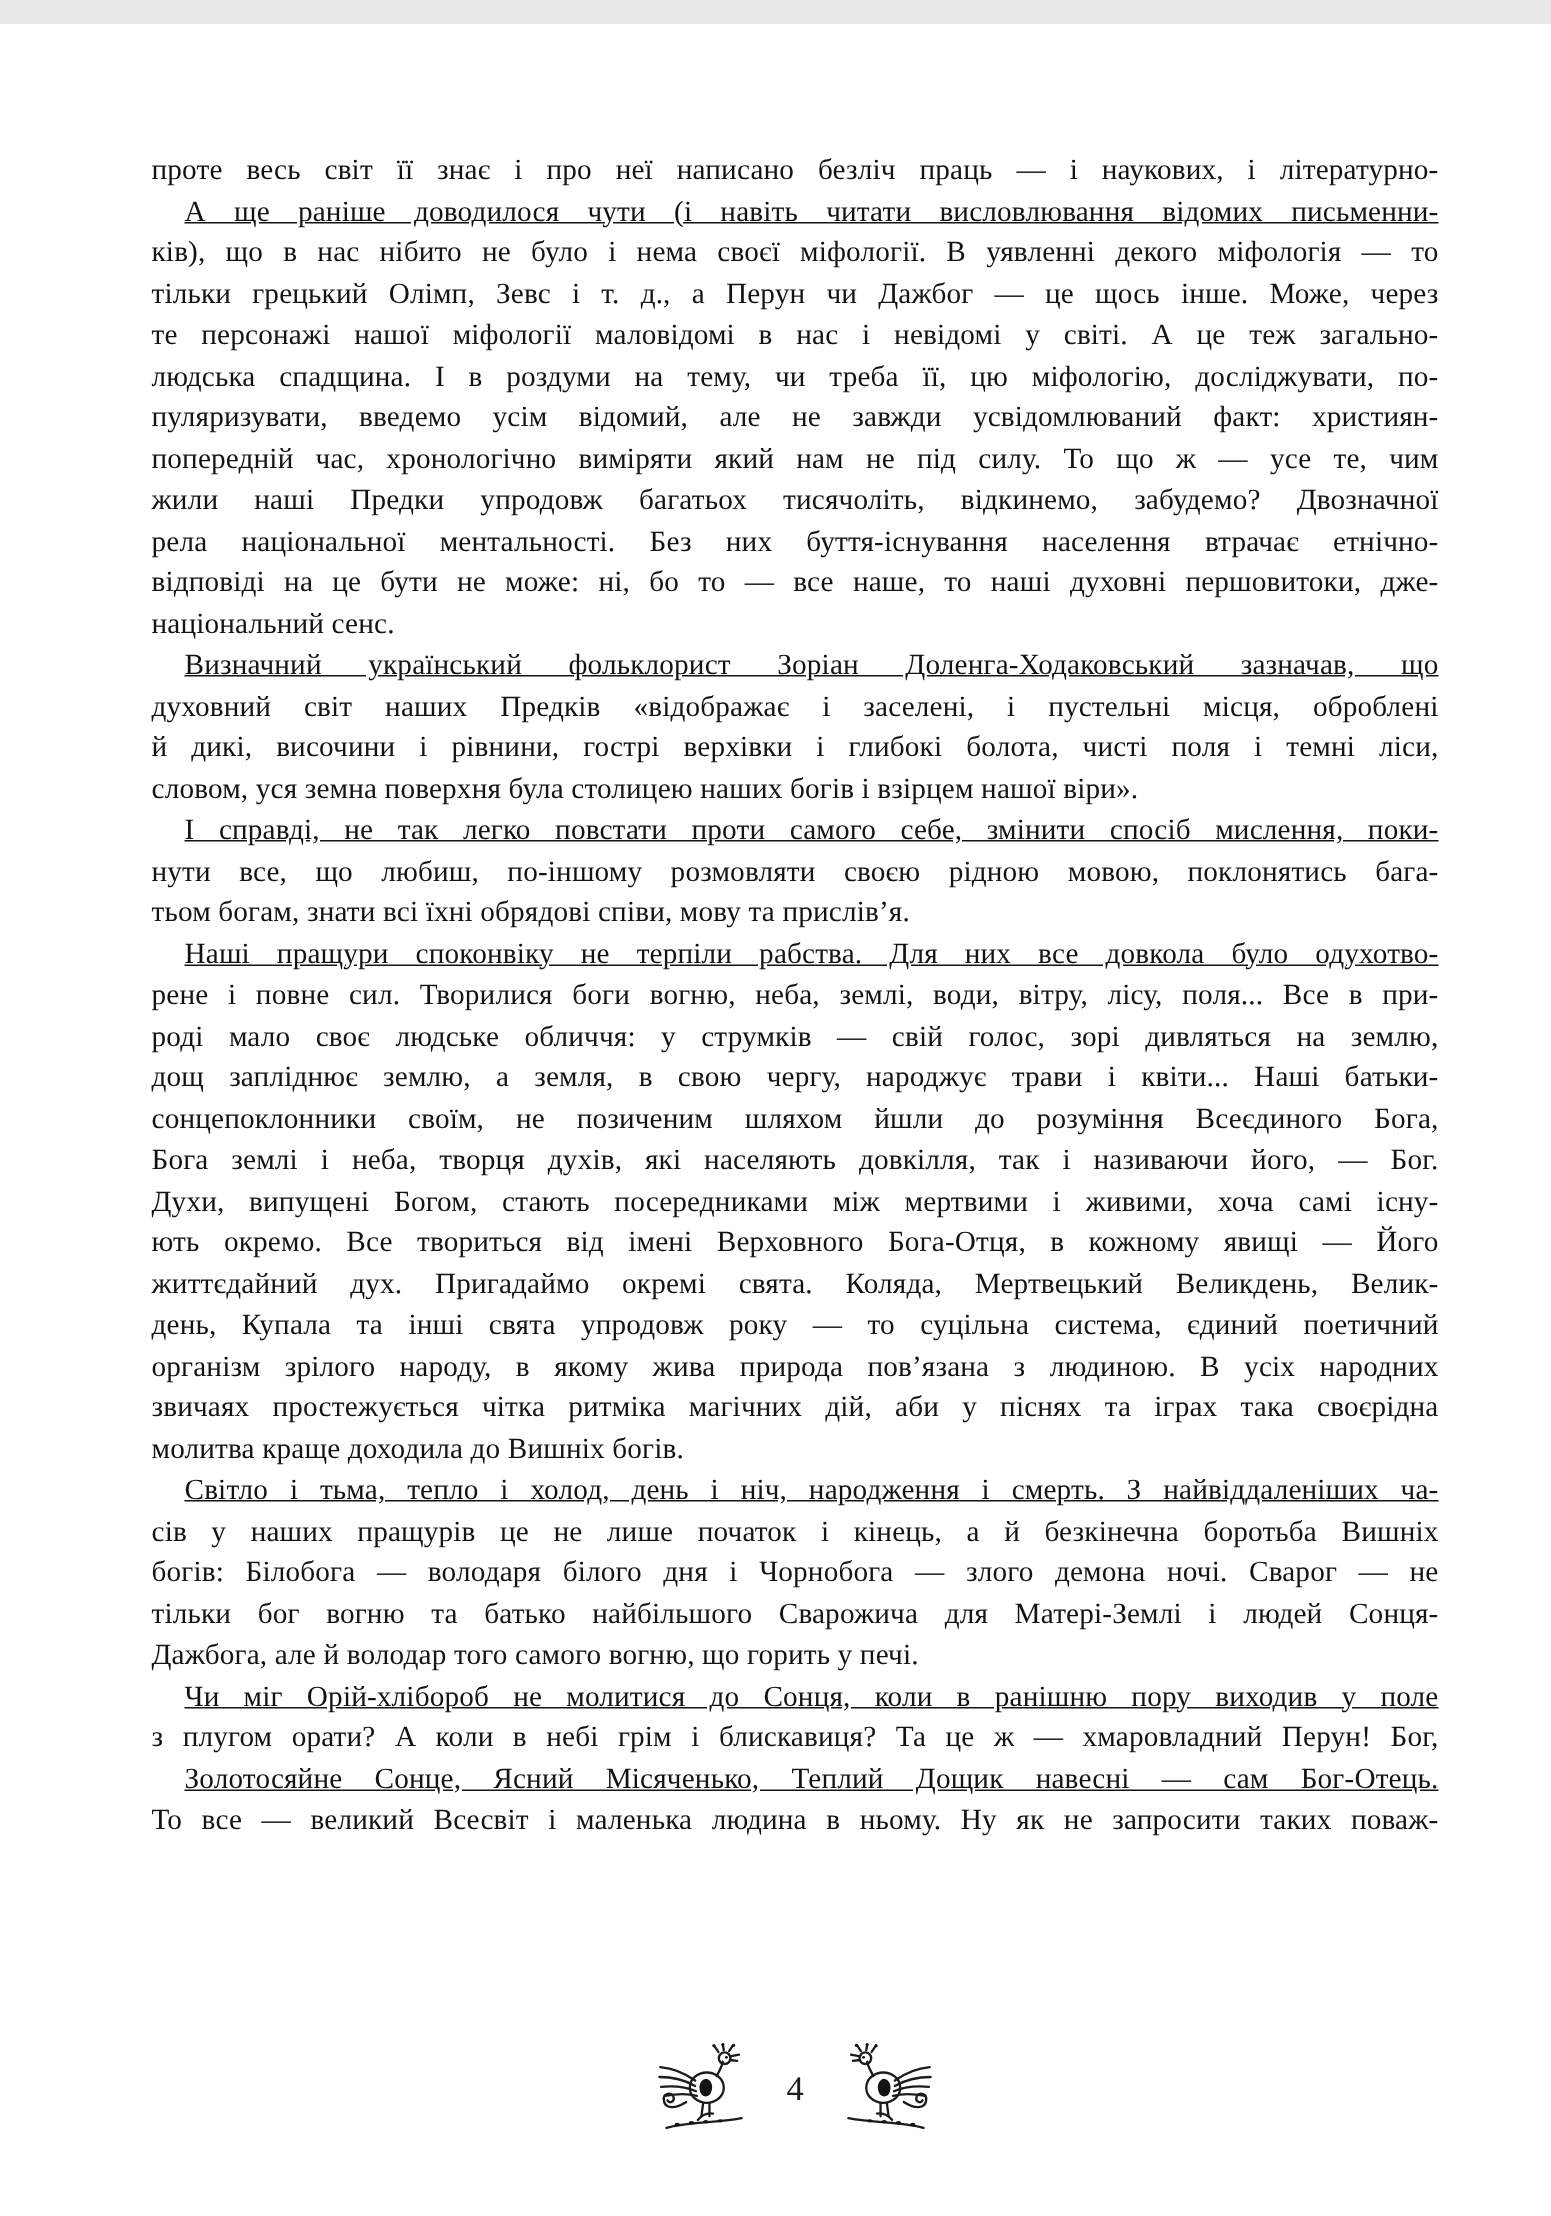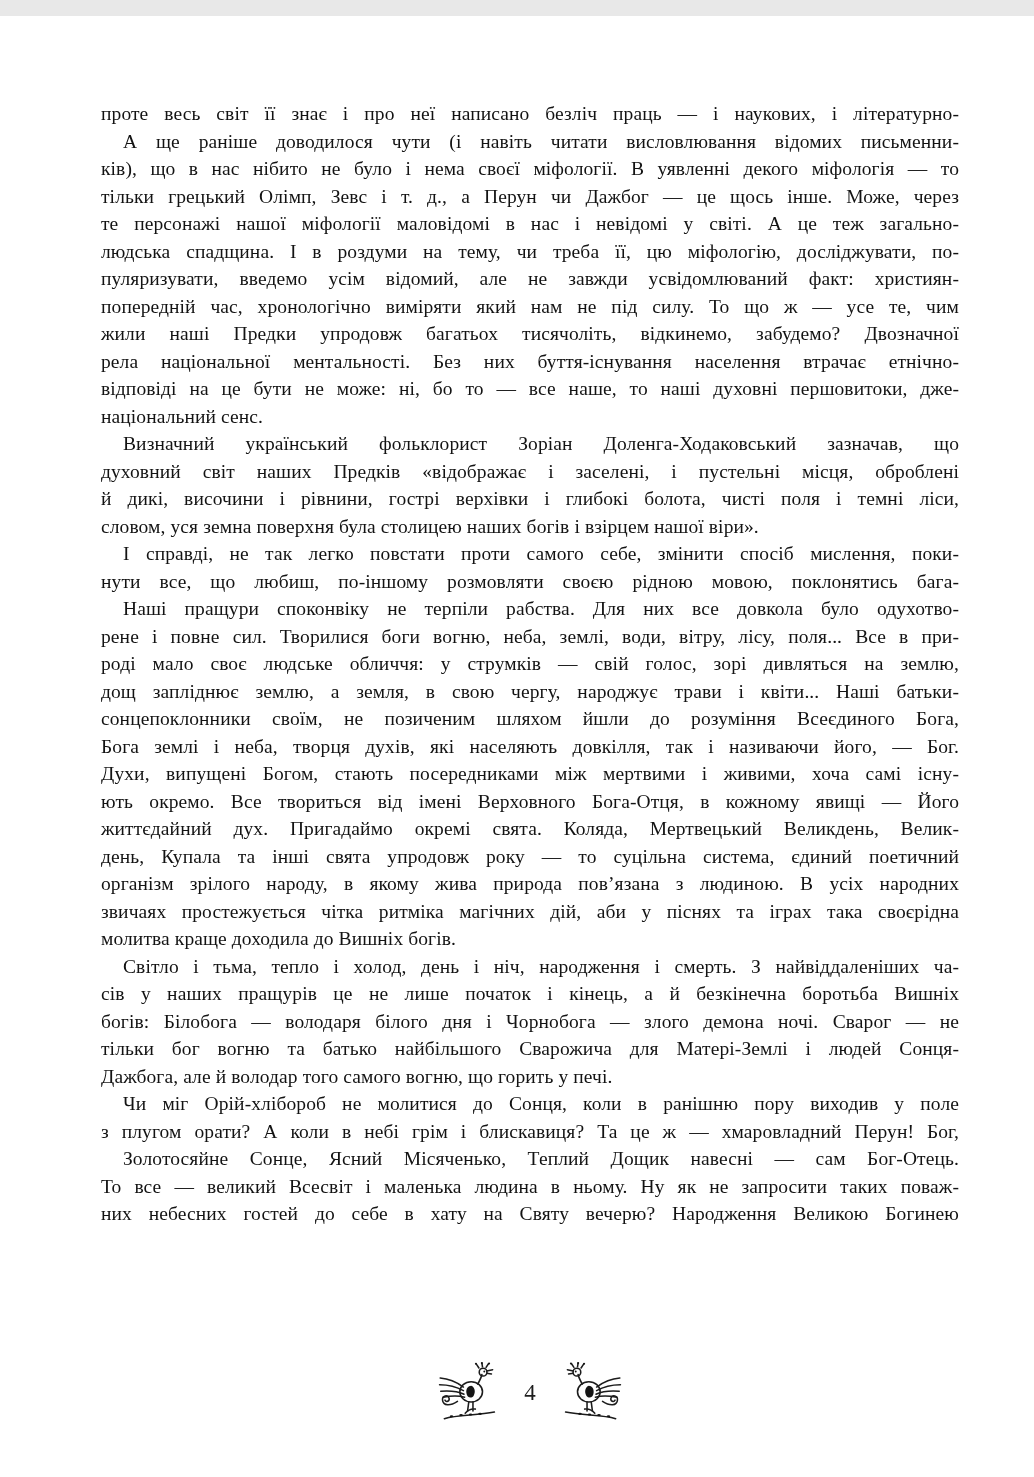--- a/index.html
+++ b/index.html
@@ -33,20 +33,21 @@
     text-align: justify;
     text-align-last: justify;
     white-space: normal;
     letter-spacing: 0.1px;
   }
   .line.flush {
     text-align-last: left;
   }
   .line.indent {
     text-indent: 22px;
+    text-decoration: underline;
   }
   .footer {
     position: absolute;
     top: 1346px;
     left: 101px;
     width: 858px;
     display: flex;
     justify-content: center;
     align-items: center;
     gap: 27px;
@@ -93,20 +94,21 @@
       </div>
       <div class="para">
         <div class="line indent">Визначний український фольклорист Зоріан Доленга-Ходаковський зазначав, що</div>
         <div class="line">духовний світ наших Предків «відображає і заселені, і пустельні місця, оброблені</div>
         <div class="line">й дикі, височини і рівнини, гострі верхівки і глибокі болота, чисті поля і темні ліси,</div>
         <div class="line flush">словом, уся земна поверхня була столицею наших богів і взірцем нашої віри».</div>
       </div>
       <div class="para">
         <div class="line indent">І справді, не так легко повстати проти самого себе, змінити спосіб мислення, поки-</div>
         <div class="line">нути все, що любиш, по-іншому розмовляти своєю рідною мовою, поклонятись бага-</div>
+        <div class="line flush">тьом богам, знати всі їхні обрядові співи, мову та прислів’я.</div>
       </div>
       <div class="para">
         <div class="line indent">Наші пращури споконвіку не терпіли рабства. Для них все довкола було одухотво-</div>
         <div class="line">рене і повне сил. Творилися боги вогню, неба, землі, води, вітру, лісу, поля... Все в при-</div>
         <div class="line">роді мало своє людське обличчя: у струмків — свій голос, зорі дивляться на землю,</div>
         <div class="line">дощ запліднює землю, а земля, в свою чергу, народжує трави і квіти... Наші батьки-</div>
         <div class="line">сонцепоклонники своїм, не позиченим шляхом йшли до розуміння Всеєдиного Бога,</div>
         <div class="line">Бога землі і неба, творця духів, які населяють довкілля, так і називаючи його, — Бог.</div>
         <div class="line">Духи, випущені Богом, стають посередниками між мертвими і живими, хоча самі існу-</div>
         <div class="line">ють окремо. Все твориться від імені Верховного Бога-Отця, в кожному явищі — Його</div>
@@ -123,21 +125,20 @@
         <div class="line">тільки бог вогню та батько найбільшого Сварожича для Матері-Землі і людей Сонця-</div>
         <div class="line flush">Дажбога, але й володар того самого вогню, що горить у печі.</div>
       </div>
       <div class="para">
         <div class="line indent">Чи міг Орій-хлібороб не молитися до Сонця, коли в ранішню пору виходив у поле</div>
         <div class="line">з плугом орати? А коли в небі грім і блискавиця? Та це ж — хмаровладний Перун! Бог,</div>
       </div>
       <div class="para">
         <div class="line indent">Золотосяйне Сонце, Ясний Місяченько, Теплий Дощик навесні — сам Бог-Отець.</div>
         <div class="line">То все — великий Всесвіт і маленька людина в ньому. Ну як не запросити таких поваж-</div>
-        <div class="line">них небесних гостей до себе в хату на Святу вечерю? Народження Великою Богинею</div>
       </div>
     </div>
 
   <div class="footer">
     <span class="ornament">
       <svg viewBox="0 0 100 104" xmlns="http://www.w3.org/2000/svg" fill="none" stroke="#1c1c1c" stroke-width="2.6" stroke-linecap="round">
 
         <path d="M44 42 C30 32 16 28 5 27"></path>
         <path d="M44 48 C30 40 16 38 4 38"></path>
         <path d="M45 54 C32 48 18 48 6 49"></path>

